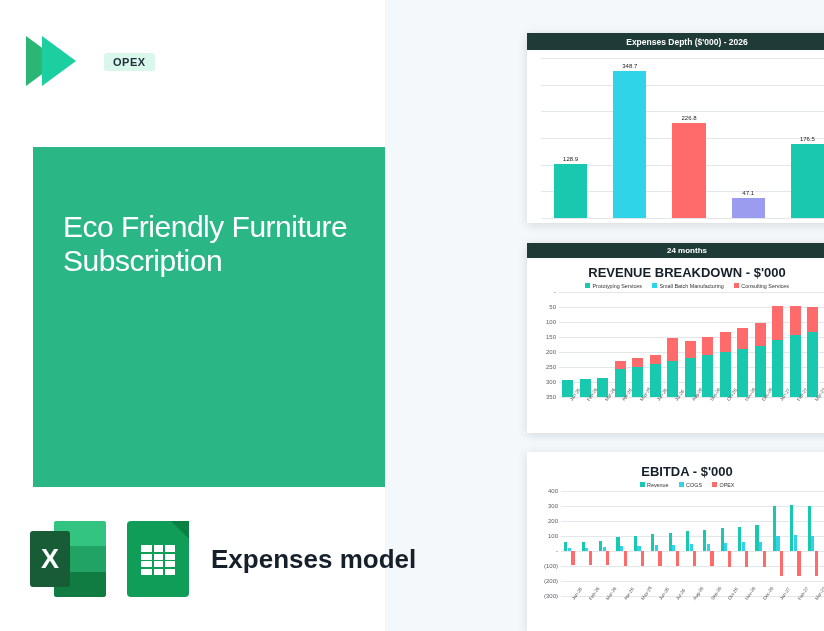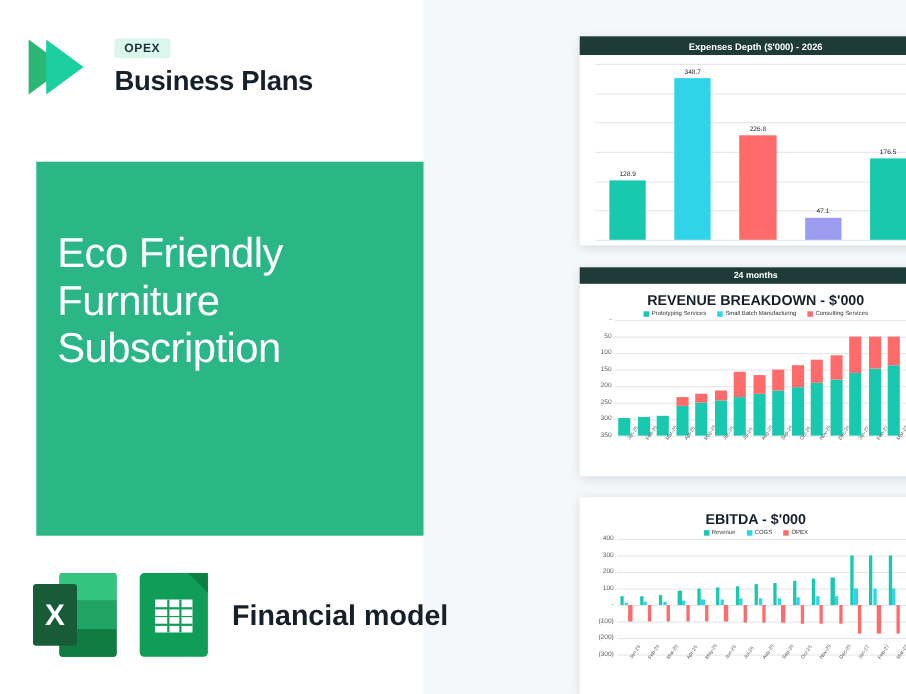--- a/index.html
+++ b/index.html
@@ -45,24 +45,24 @@
     margin-top:7px;
     font-size:25px; font-weight:bold; color:#16202b; letter-spacing:-0.3px;
   }
   
   .green-panel {
     position:absolute; left:33px; top:147px; width:352px; height:340px;
     background:#2bb686;
   }
   .title {
     color:#ffffff;
-    font-size:38px;
+    font-size:30px;
     font-weight:300;
     line-height:1.13;
-    padding:63px 0 0 19px;
+    padding:63px 0 0 30px;
     letter-spacing:-0.5px;
   }
   
   .bottom-row { position:absolute; left:30px; top:521px; display:flex; align-items:center; }
   .excel-icon { width:76px; height:76px; position:relative; }
   .excel-icon .big {
     position:absolute; right:0; top:0; width:52px; height:76px;
     background:linear-gradient(180deg,#21a366 0%,#107c41 100%);
     border-radius:3px;
   }
@@ -147,21 +147,20 @@
 
 <div class="bg-right"></div>
 
 <div class="logo-wrap">
   <div class="logo-mark">
     <div class="tri-back"></div>
     <div class="tri-front"></div>
   </div>
   <div class="logo-text">
     <div class="ready-badge">OPEX</div>
-    <div class="brand-name">Business Plans</div>
   </div>
 </div>
 
 <div class="green-panel">
   <div class="title">Eco Friendly Furniture Subscription</div>
 </div>
 
 <div class="bottom-row">
   <div class="excel-icon">
     <div class="big"></div>
@@ -173,21 +172,21 @@
   <div class="sheets-icon">
     <div class="corner"></div>
     <div class="sheets-grid">
       <i style="left:0;top:7px;width:34px;height:1.6px;"></i>
       <i style="left:0;top:14.5px;width:34px;height:1.6px;"></i>
       <i style="left:0;top:22px;width:34px;height:1.6px;"></i>
       <i style="left:11px;top:0;width:1.6px;height:30px;"></i>
       <i style="left:22px;top:0;width:1.6px;height:30px;"></i>
     </div>
   </div>
-  <div class="bottom-label">Financial model</div>
+  <div class="bottom-label">Expenses model</div>
 </div>
 
 <div class="card" id="card-expenses">
   <div class="card-header">Expenses Depth ($'000) - 2026</div>
   <div class="plot" id="plot-expenses" style="position:relative;height:160px;margin:8px 10px 0 14px;">
       <div class="gridline" style="top: 160px;"></div>
       <div class="gridline" style="top: 133.333px;"></div>
       <div class="gridline" style="top: 106.667px;"></div>
       <div class="gridline" style="top: 80px;"></div>
       <div class="gridline" style="top: 53.3333px;"></div>

